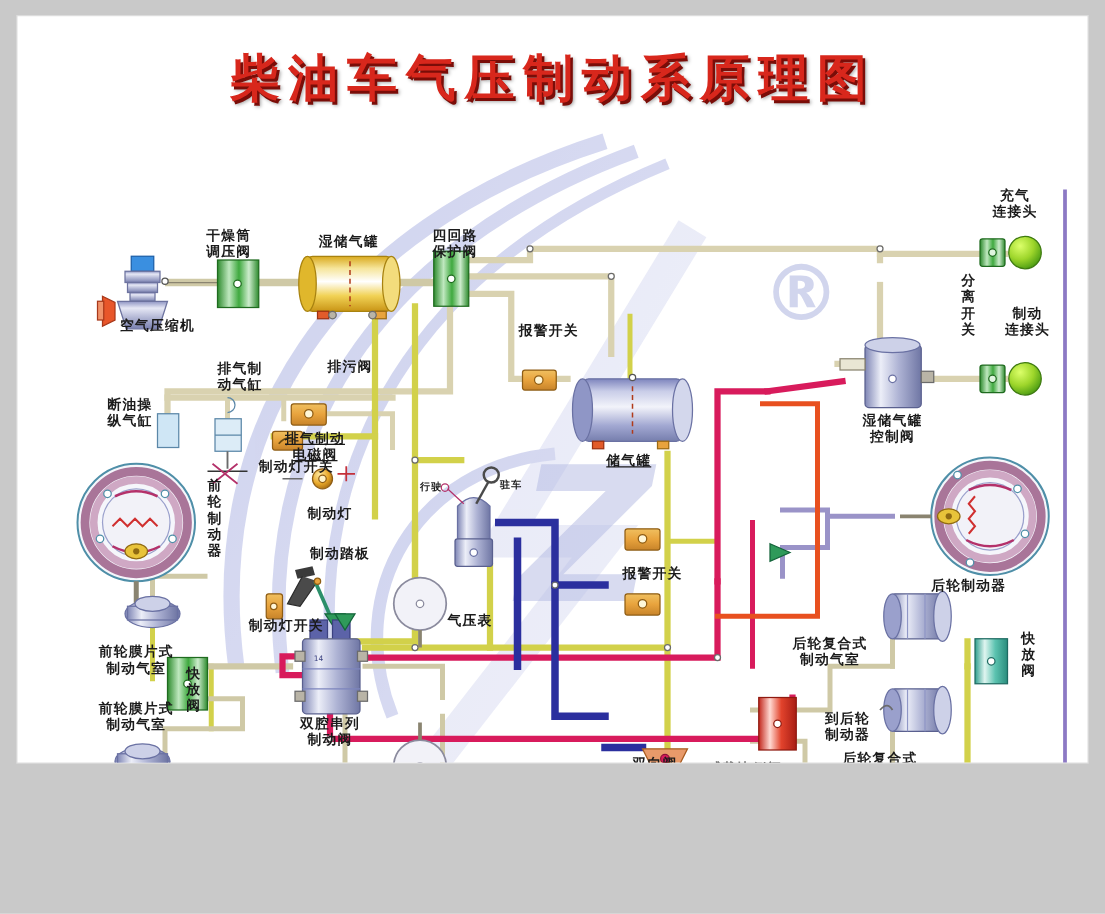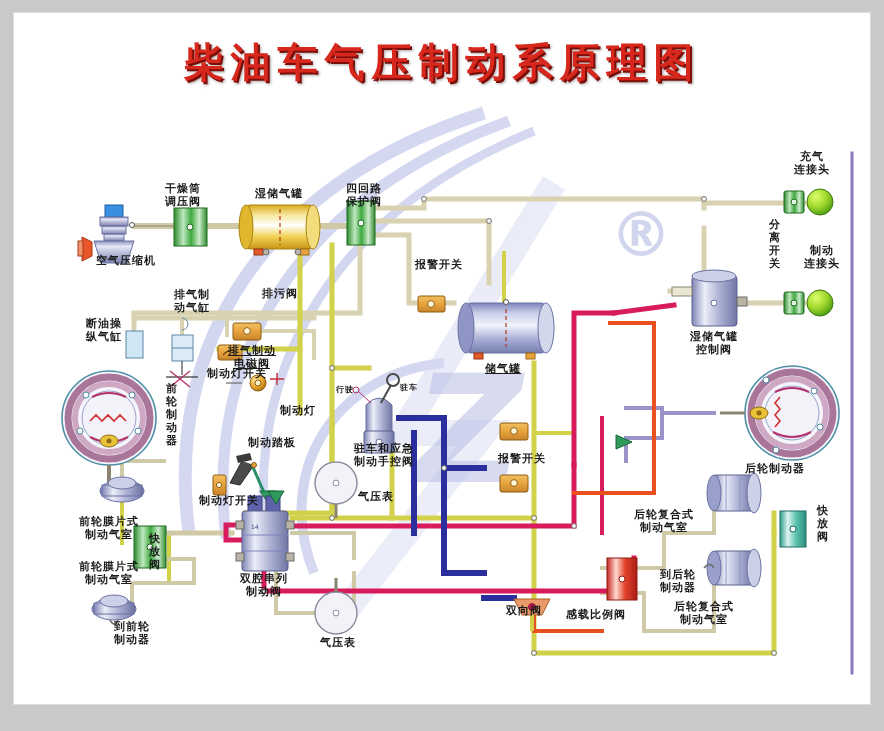--- a/index.html
+++ b/index.html
@@ -4,21 +4,21 @@
 <title>柴油车气压制动系原理图</title>
 <style>
   html,body{margin:0;padding:0;}
   body{
     width:884px;height:731px;overflow:hidden;
     background:#c9c9c9;
     font-family:"DejaVu Sans","Liberation Sans",sans-serif;
   }
   #frame{
     position:absolute;left:14px;top:13px;
-    width:856px;height:691px;
+    width:856px;height:597px;
     background:#ffffff;
     box-shadow:0 0 0 1px #dcdcdc;
     overflow:hidden;
   }
   #canvas{position:absolute;left:0;top:0;width:856px;height:705px;}
   svg{position:absolute;left:0;top:0;}
   .lbl{
     position:absolute;
     font-family:"DejaVu Sans","Liberation Sans",sans-serif;
     color:#1b1b1b;
@@ -476,41 +476,39 @@
 保护阀</div>
   <div class="lbl s11" style="left:389px;top:246px;width:72px;">报警开关</div>
   <div class="lbl s11" style="left:461px;top:350px;width:56px;text-decoration:underline;">储气罐</div>
   <div class="lbl s11" style="left:62px;top:305px;width:56px;">断油操
 纵气缸</div>
   <div class="lbl s11" style="left:140px;top:276px;width:56px;text-align:right;">排气制
 动气缸</div>
   <div class="lbl s11" style="left:202px;top:332px;width:72px;text-decoration:underline;">排气制动
 电磁阀</div>
   <div class="lbl s11" style="left:178px;top:355px;width:90px;">制动灯开关</div>
-  <div class="lbl s11" style="left:222px;top:392px;width:56px;padding-left:34px;">制动灯</div>
+  <div class="lbl s11" style="left:222px;top:392px;width:56px;">制动灯</div>
   <div class="lbl s11" style="left:148px;top:370px;width:20px;">前
 轮
 制
 动
 器</div>
   <div class="lbl s11" style="left:222px;top:424px;width:72px;">制动踏板</div>
   <div class="lbl s11" style="left:170px;top:482px;width:90px;">制动灯开关</div>
   <div class="lbl s11" style="left:45px;top:503px;width:100px;">前轮膜片式
 制动气室</div>
   <div class="lbl s11" style="left:132px;top:520px;width:18px;">快
 放
 阀</div>
   <div class="lbl s11" style="left:45px;top:548px;width:100px;">前轮膜片式
 制动气室</div>
   <div class="lbl s11" style="left:86px;top:608px;width:64px;">到前轮
 制动器</div>
   <div class="lbl s8" style="left:318px;top:372px;width:26px;">行驶</div>
   <div class="lbl s8" style="left:382px;top:370px;width:26px;">驻车</div>
-  <div class="lbl s11" style="left:320px;top:430px;width:100px;">驻车和应急
-制动手控阀</div>
   <div class="lbl s11" style="left:472px;top:440px;width:72px;">报警开关</div>
   <div class="lbl s11" style="left:334px;top:478px;width:56px;">气压表</div>
   <div class="lbl s11" style="left:214px;top:560px;width:72px;">双腔串列
 制动阀</div>
   <div class="lbl s11" style="left:296px;top:624px;width:56px;">气压表</div>
   <div class="lbl s11" style="left:482px;top:592px;width:56px;">双向阀</div>
   <div class="lbl s11" style="left:536px;top:596px;width:92px;">感载比例阀</div>
   <div class="lbl s11" style="left:766px;top:138px;width:64px;">充气
 连接头</div>
   <div class="lbl s11" style="left:752px;top:206px;width:18px;">分

